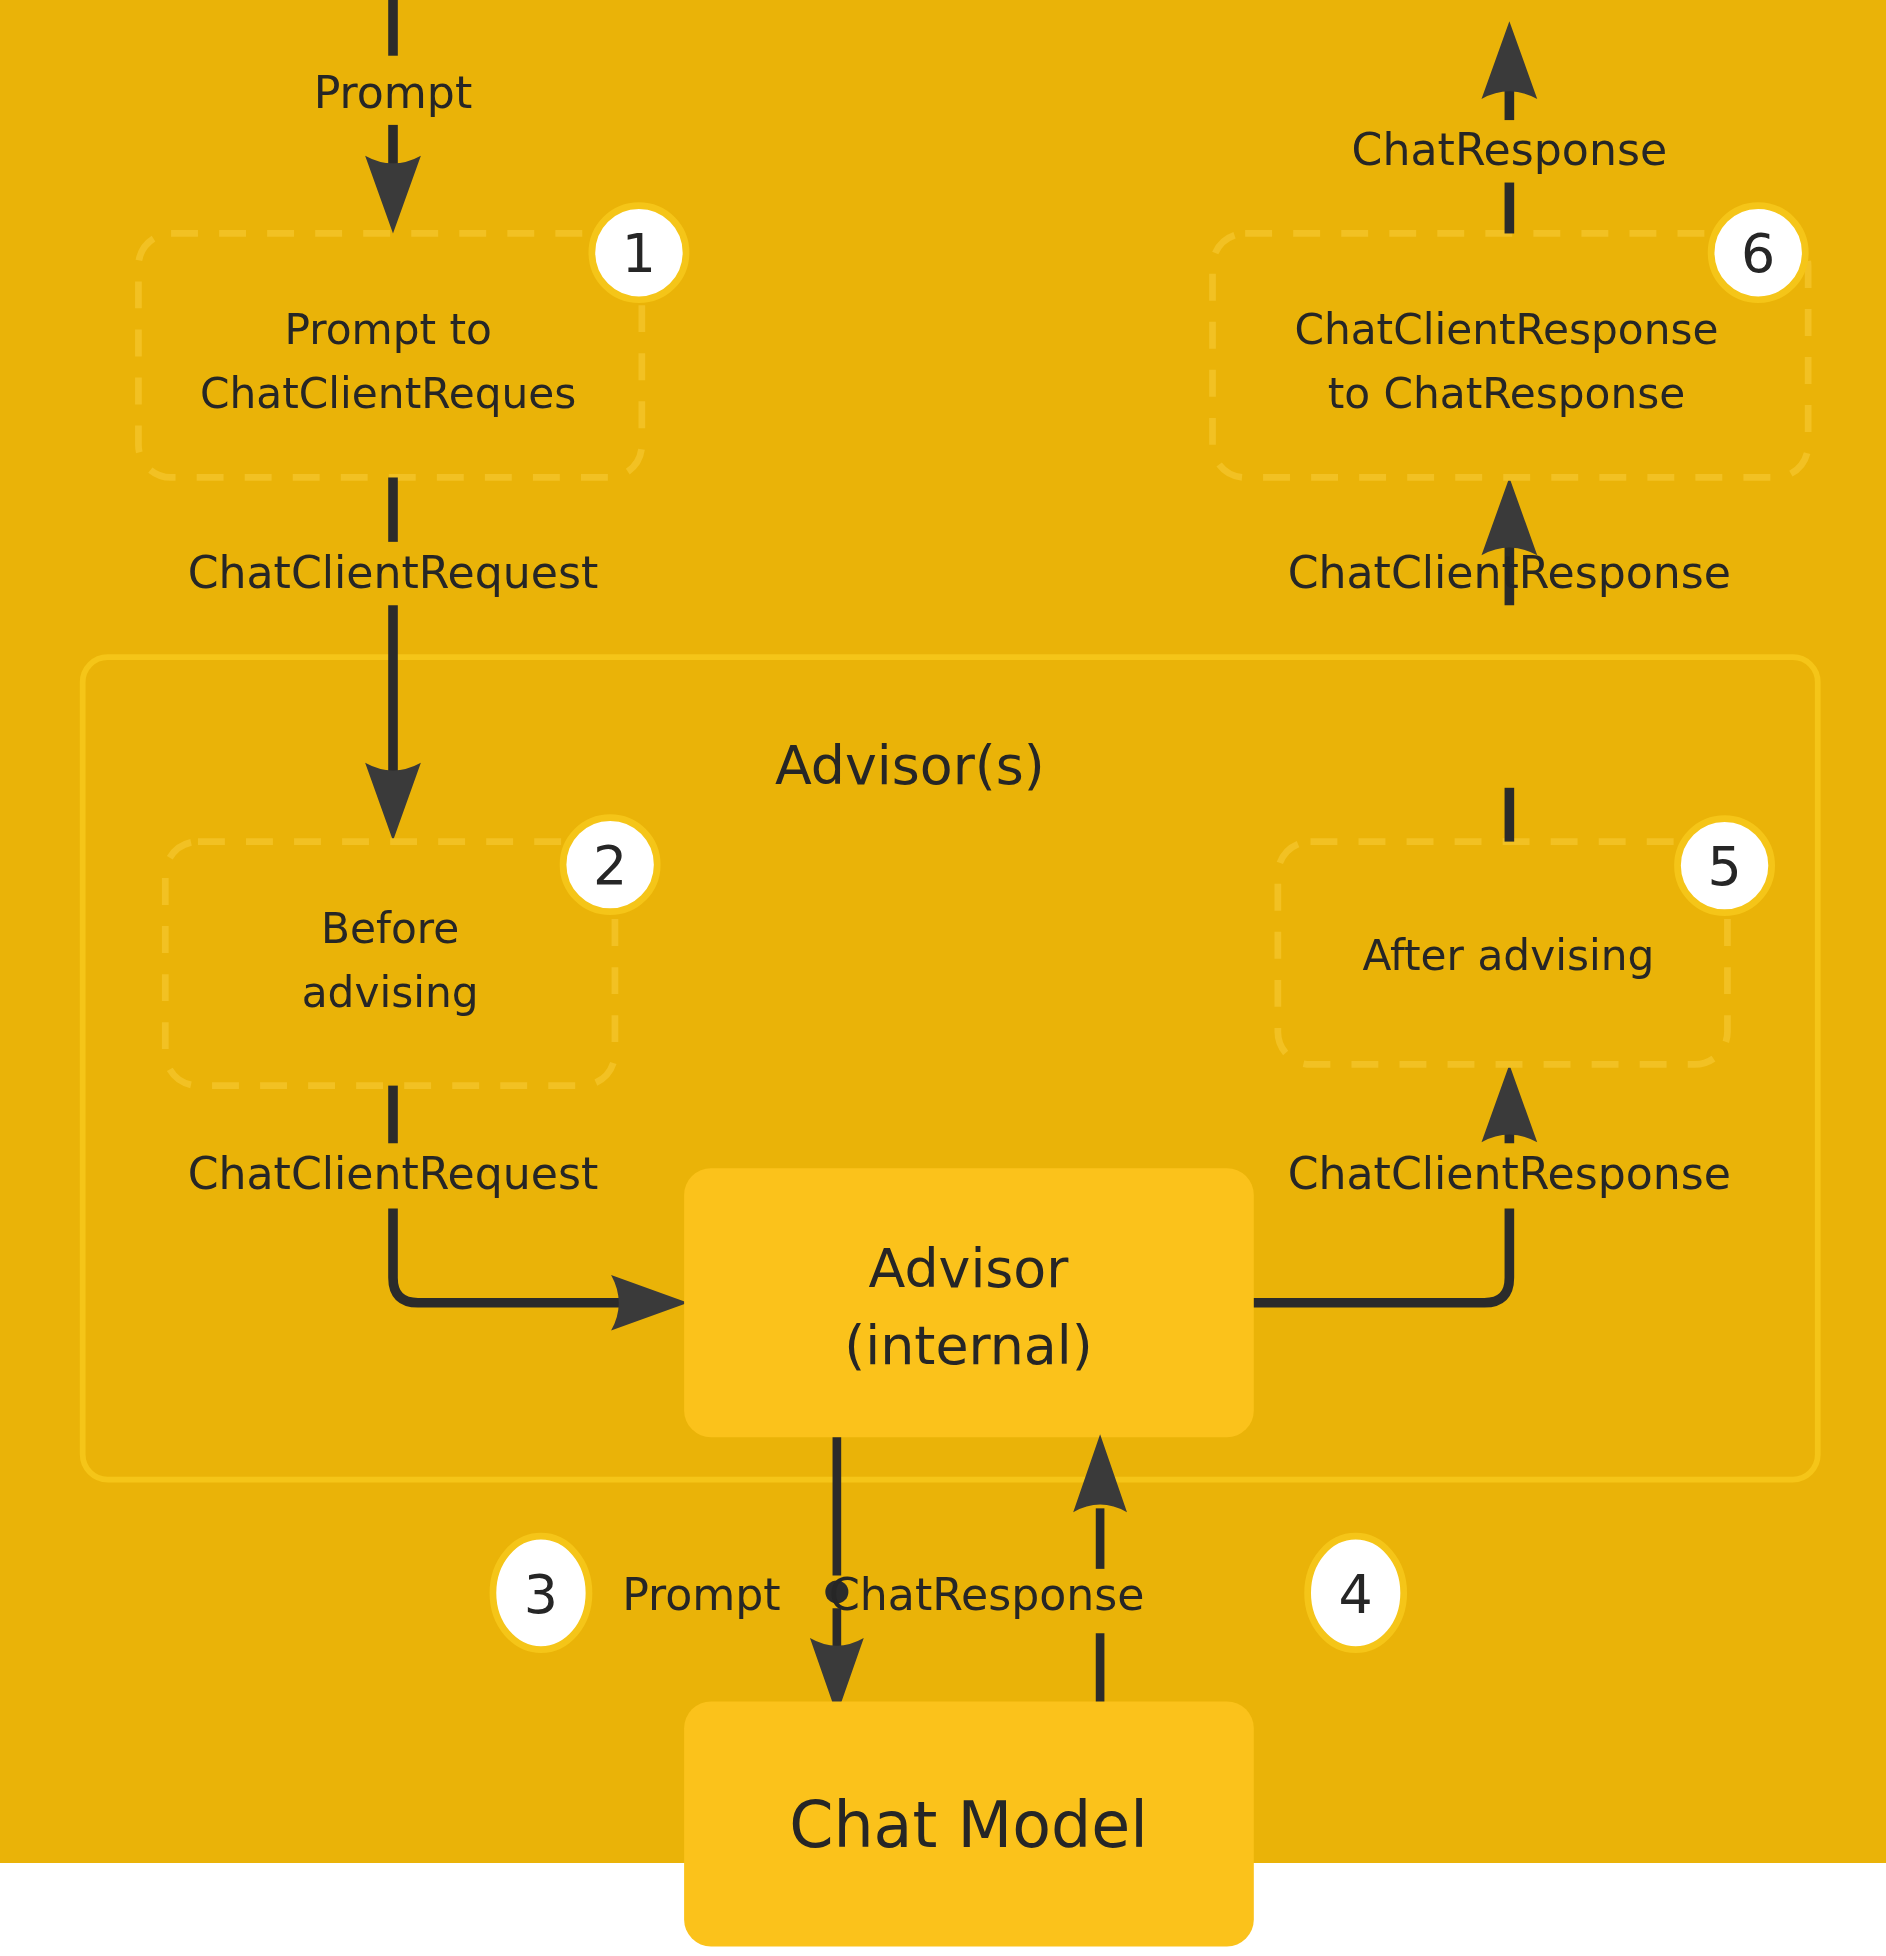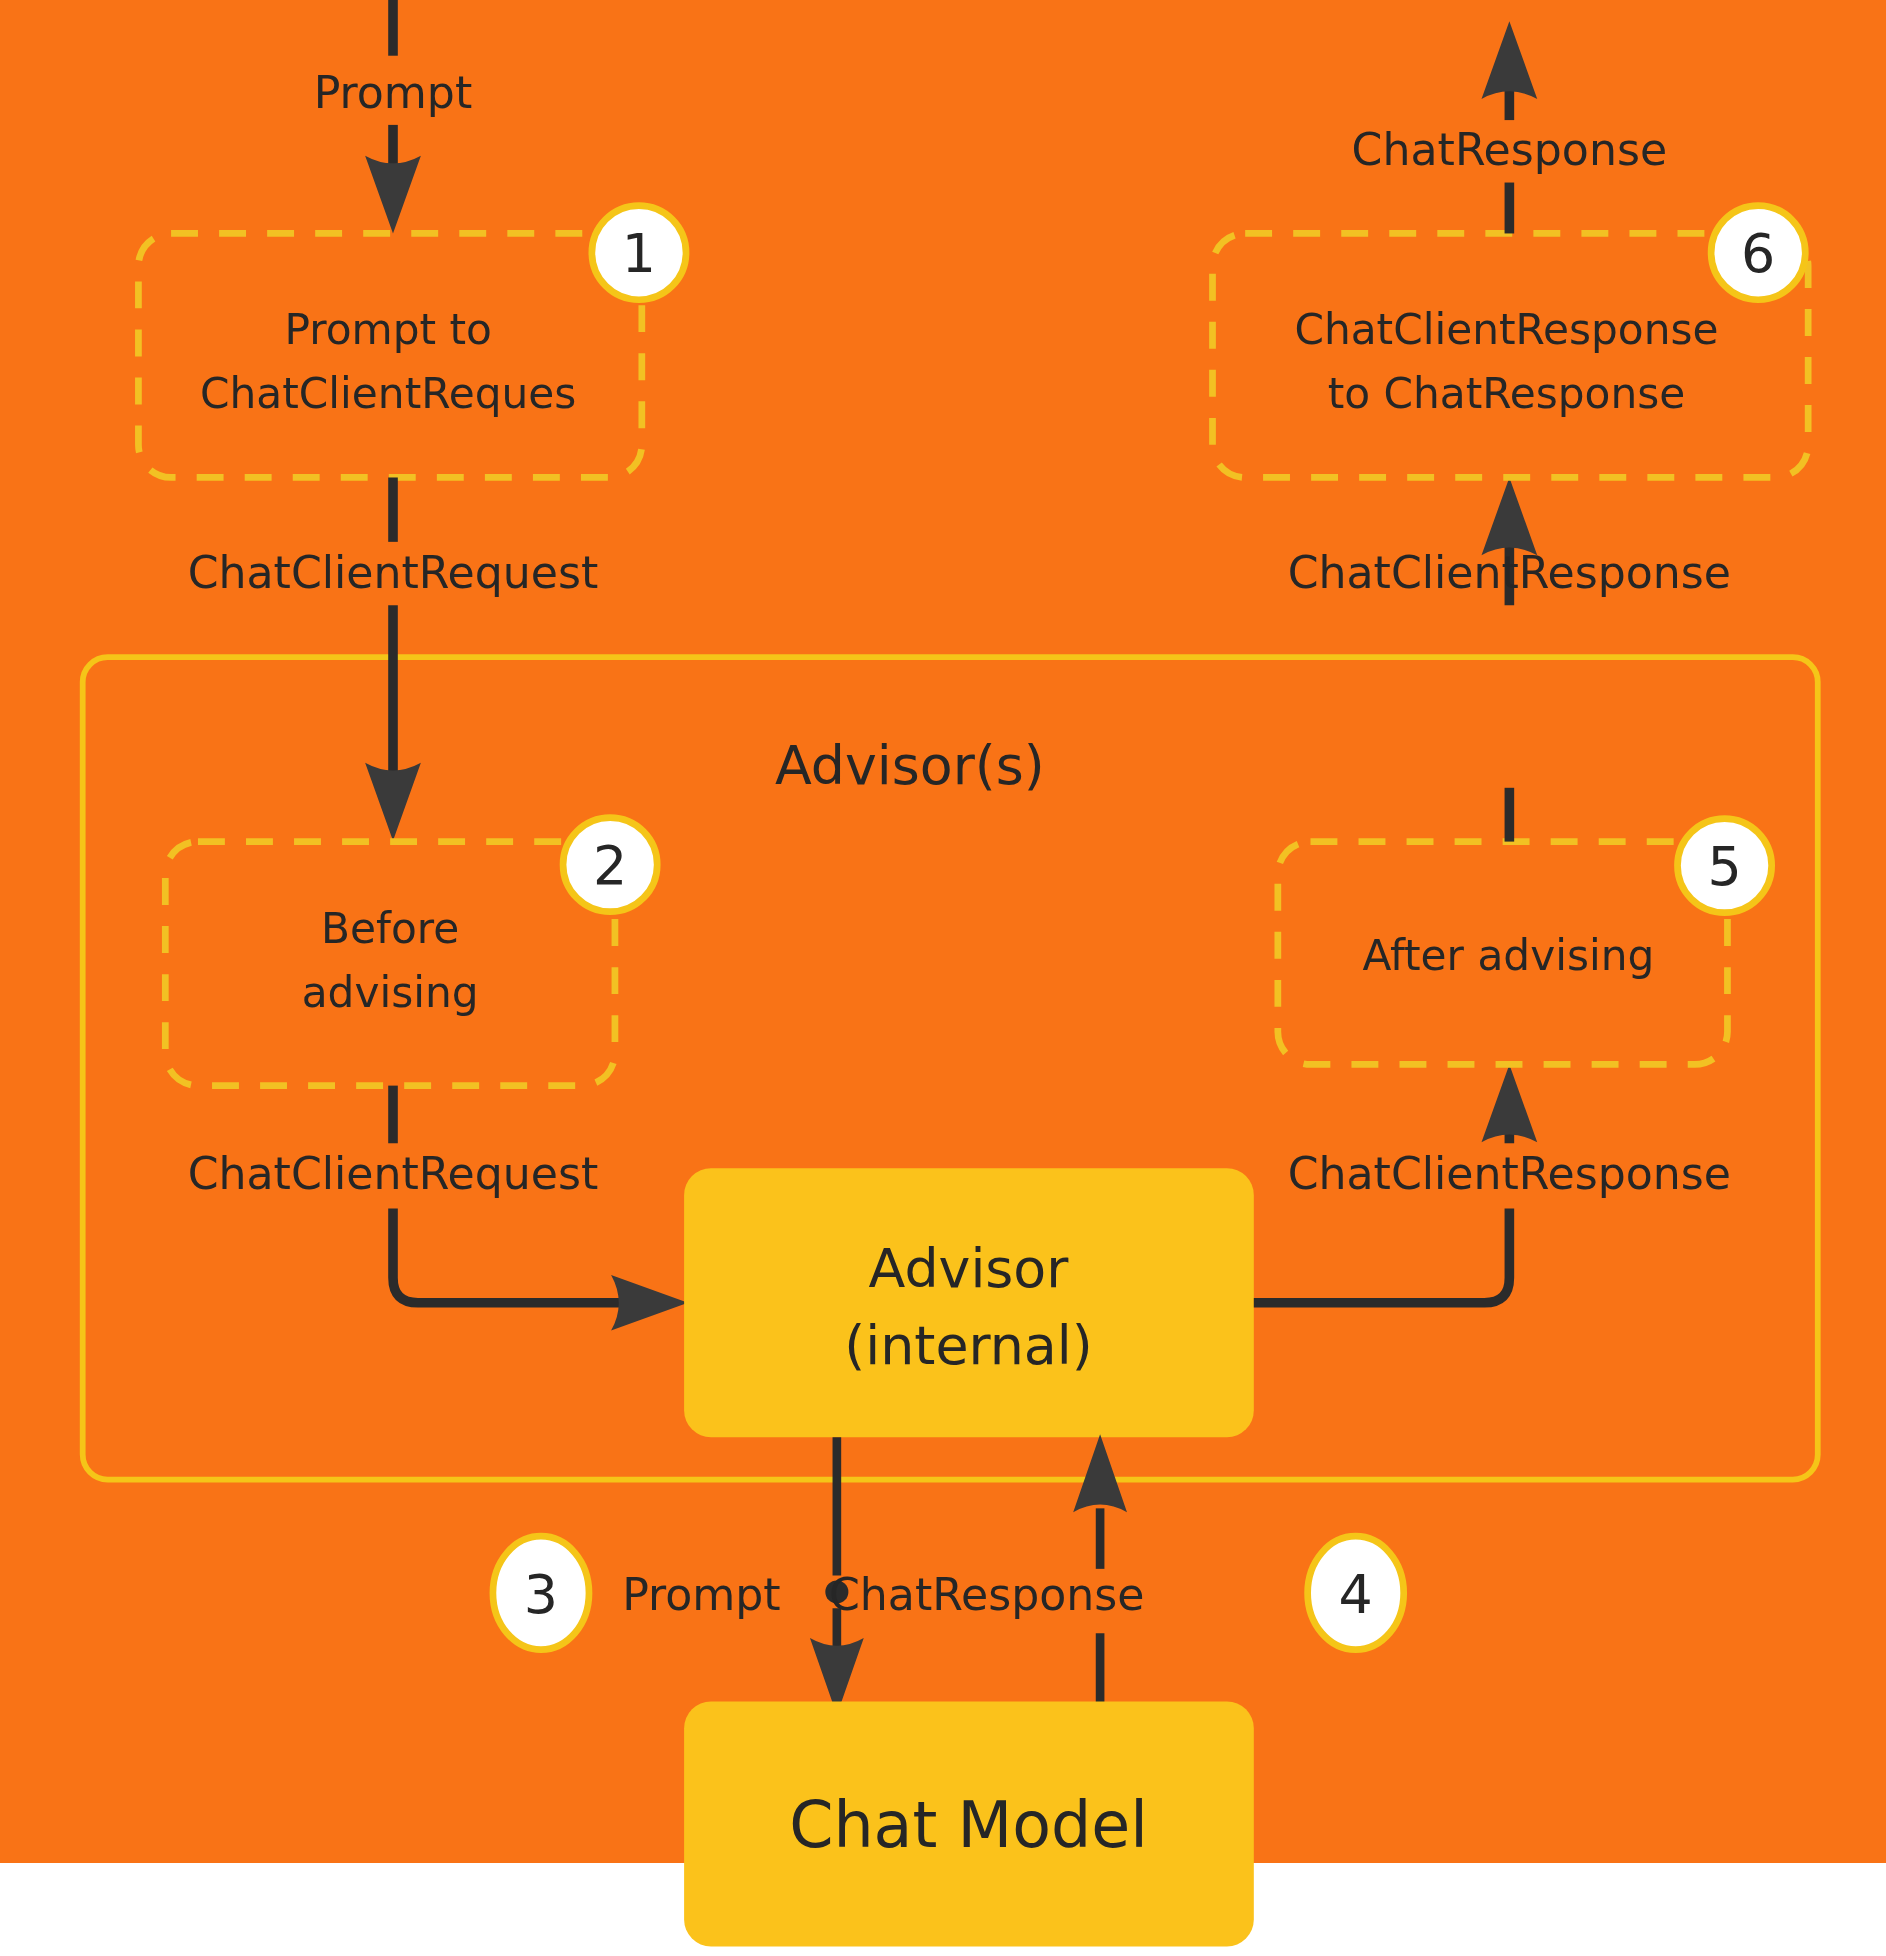--- a/index.html
+++ b/index.html
@@ -10,21 +10,21 @@
   body {
     width: 1887px;
     height: 1957px;
     font-family: "DejaVu Sans", sans-serif;
     overflow: hidden;
   }
   #diagram-root {
     position: relative;
     width: 1887px;
     height: 1863px;
-    background: #f97316;
+    background: #eab308;
   }
   svg.canvas {
     position: absolute;
     top: 0;
     left: 0;
     width: 1887px;
     height: 1957px;
   }
   text {
     font-family: "DejaVu Sans", sans-serif;

